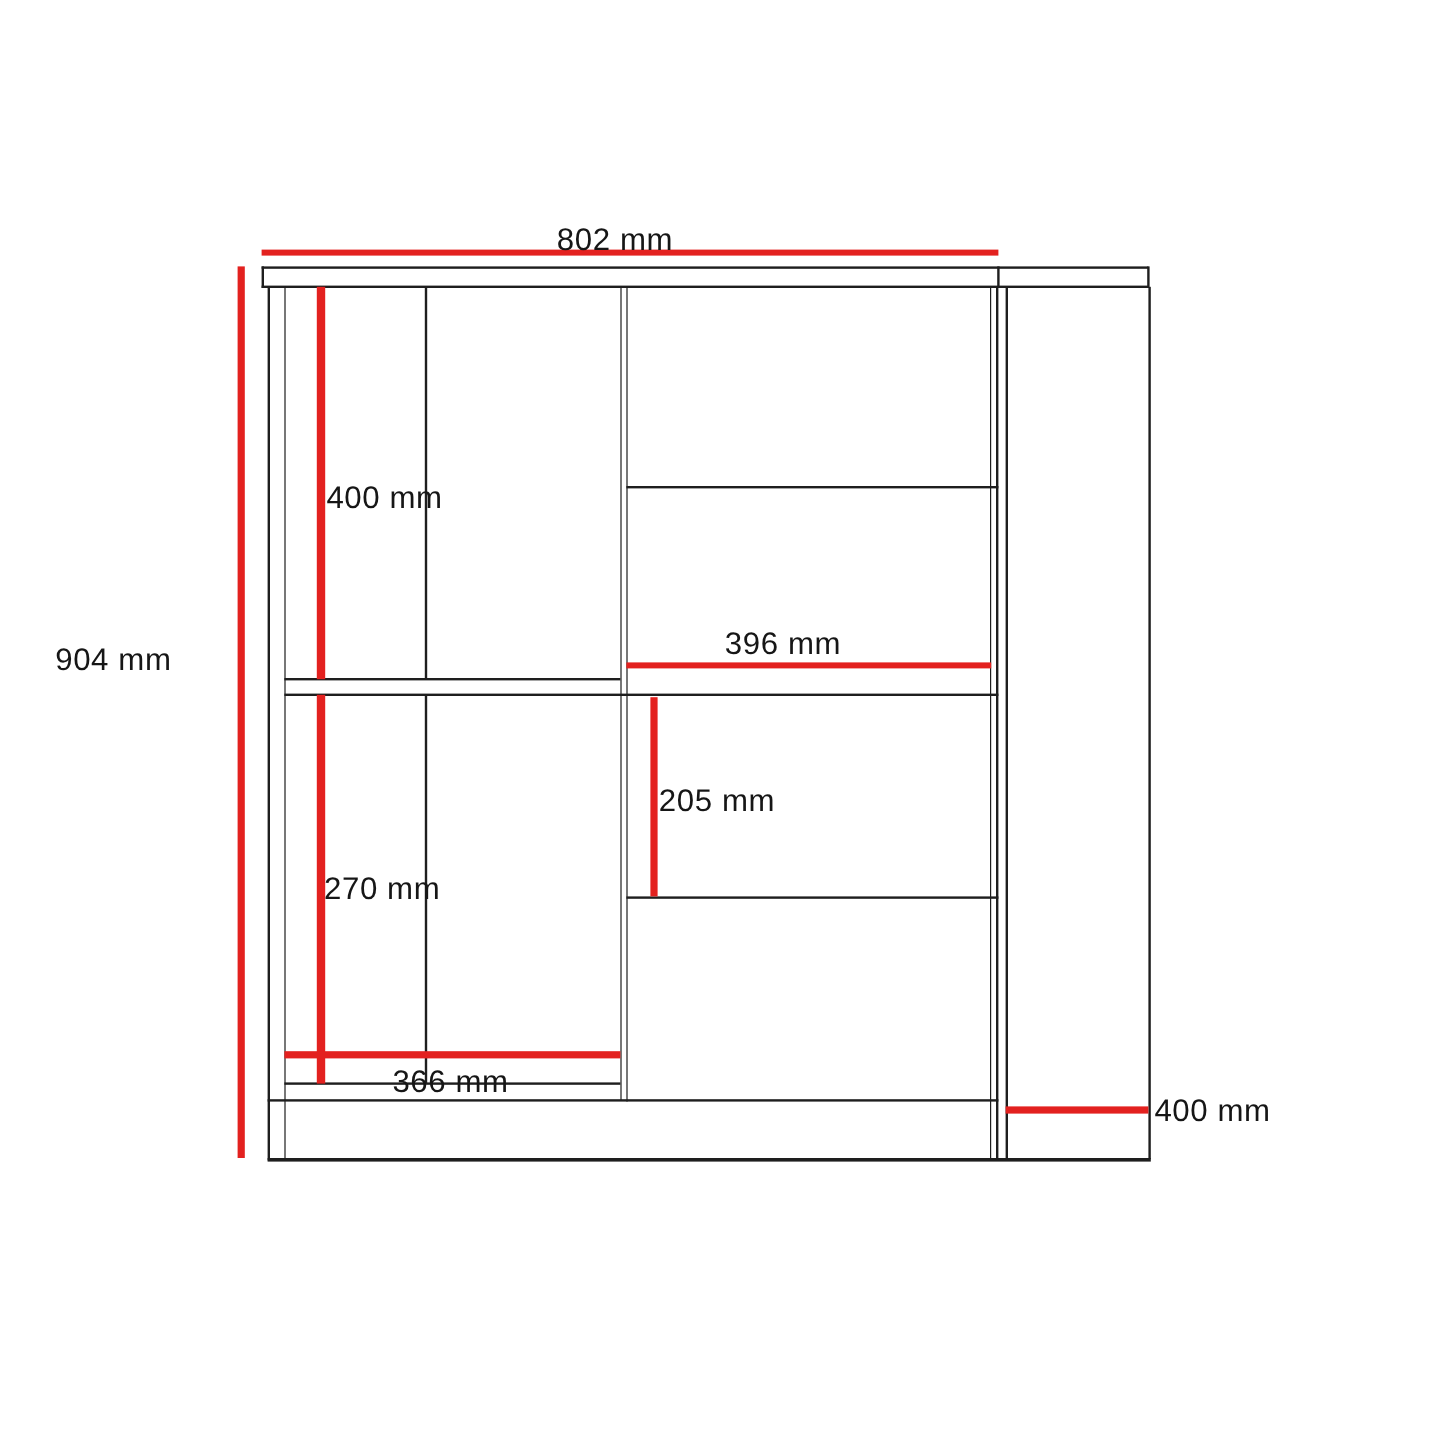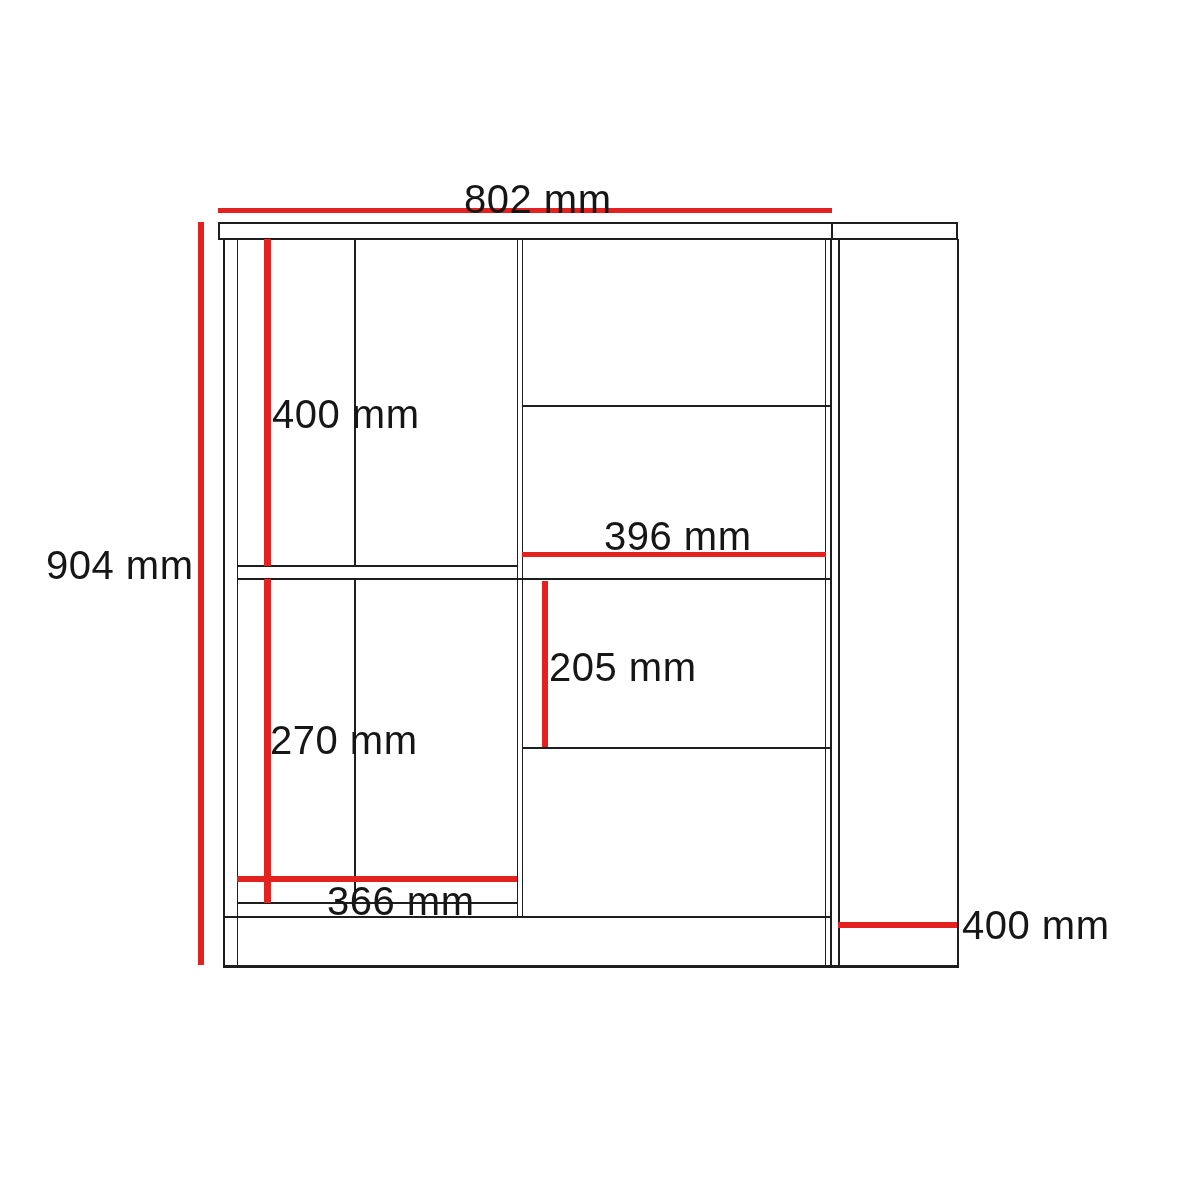--- a/index.html
+++ b/index.html
@@ -12,21 +12,21 @@
     position:relative;
     width:1200px;height:1200px;
     background:var(--bg);
     font-family:"Liberation Sans","DejaVu Sans",sans-serif;
     overflow:hidden;
   }
   .k{position:absolute;background:var(--line);}
   .r{position:absolute;background:var(--dim);z-index:3;}
   .lab{
     position:absolute;
-    font-size:40px;
+    font-size:26px;
     line-height:32px;
     color:#161616;
     white-space:nowrap;
     z-index:4;
     letter-spacing:0.5px;
   }
 </style>
 </head>
 <body>
 
@@ -60,21 +60,21 @@
   <div class="r" style="left:218px;top:207.5px;width:614px;height:5.5px;"></div>
   <div class="r" style="left:197.5px;top:222px;width:6px;height:743px;"></div>
   <div class="r" style="left:264px;top:239px;width:6.5px;height:327px;"></div>
   <div class="r" style="left:264px;top:579px;width:6.5px;height:324px;"></div>
   <div class="r" style="left:521.5px;top:551.5px;width:304px;height:5.5px;"></div>
   <div class="r" style="left:542px;top:581px;width:6px;height:166px;"></div>
   <div class="r" style="left:236.5px;top:876px;width:280.5px;height:6px;"></div>
   <div class="r" style="left:838px;top:922px;width:119px;height:5.5px;"></div>
 
   <div class="lab" style="left:464px;top:183px;">802 mm</div>
-  <div class="lab" style="left:46px;top:549px;">904 mm</div>
+  <div class="lab" style="left:46px;top:533px;">904 mm</div>
   <div class="lab" style="left:272px;top:398px;">400 mm</div>
   <div class="lab" style="left:604px;top:520px;">396 mm</div>
   <div class="lab" style="left:549px;top:651px;">205 mm</div>
   <div class="lab" style="left:270px;top:724px;">270 mm</div>
   <div class="lab" style="left:327px;top:849px;margin-top:36px;">366 mm</div>
   <div class="lab" style="left:962px;top:909px;">400 mm</div>
 
 </div>
 
 </body></html>

